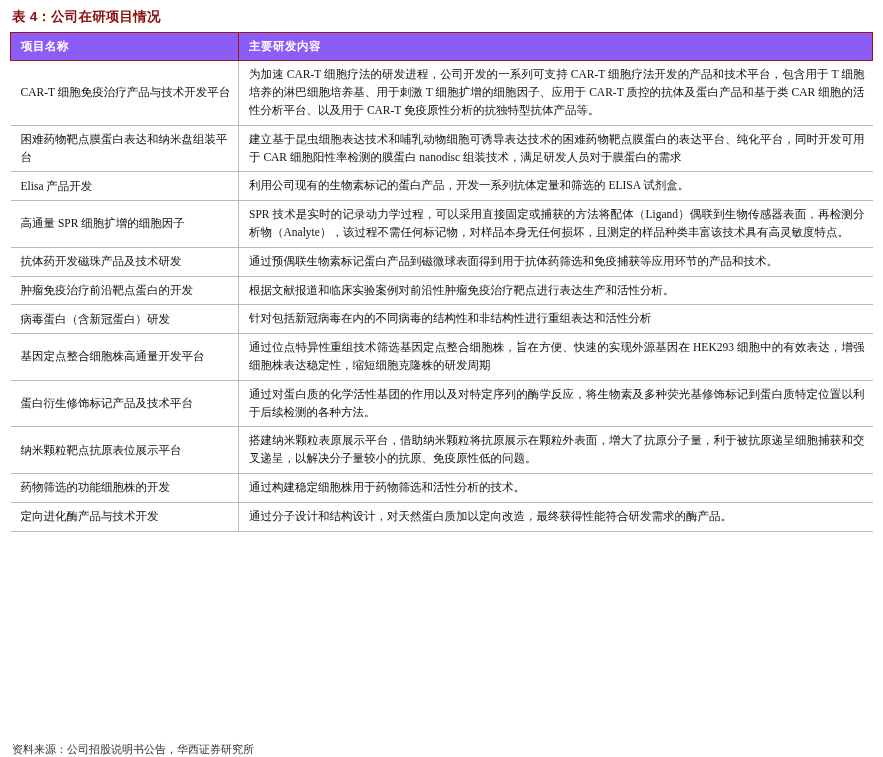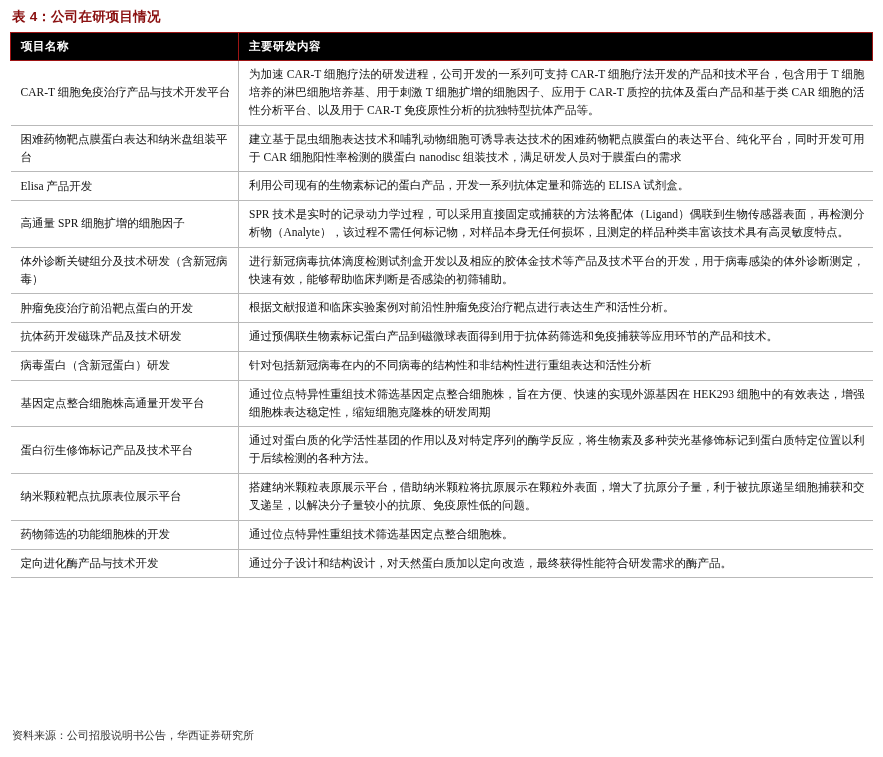--- a/index.html
+++ b/index.html
@@ -32,21 +32,21 @@
   table.tbl {
     border-collapse: collapse;
     width: 862px;
     table-layout: fixed;
     font-size: 11.5px;
     line-height: 1.5;
   }
   table.tbl col.c1 { width: 228px; }
   table.tbl col.c2 { width: 634px; }
   table.tbl thead th {
-    background: #000000;
+    background: #8b5cf6;
     color: #ffffff;
     font-family: "Liberation Sans", "DejaVu Sans", sans-serif;
     font-weight: bold;
     font-size: 11.5px;
     text-align: left;
     padding: 5px 8px 5px 10px;
     border: 1px solid #9e1414;
     vertical-align: middle;
     letter-spacing: 0.5px;
   }
@@ -67,21 +67,21 @@
   table.tbl tbody td.desc {
     padding-left: 10px;
     padding-right: 8px;
     text-align: justify;
     line-height: 1.55;
     margin-left: 48px;
   }
   .footnote {
     position: absolute;
     left: 12px;
-    bottom: 16px;
+    bottom: 2px;
     font-size: 11px;
     color: #333333;
     white-space: nowrap;
     overflow: hidden;
     width: 860px;
     height: 13px;
   }
 </style>
 </head>
 <body>
@@ -112,50 +112,46 @@
       </tr>
       <tr>
         <td class="name">Elisa 产品开发</td>
         <td class="desc">利用公司现有的生物素标记的蛋白产品，开发一系列抗体定量和筛选的 ELISA 试剂盒。</td>
       </tr>
       <tr>
         <td class="name">高通量 SPR 细胞扩增的细胞因子</td>
         <td class="desc">SPR 技术是实时的记录动力学过程，可以采用直接固定或捕获的方法将配体（Ligand）偶联到生物传感器表面，再检测分析物（Analyte），该过程不需任何标记物，对样品本身无任何损坏，且测定的样品种类丰富该技术具有高灵敏度特点。</td>
       </tr>
       <tr>
-        <td class="name">体外诊断关键组分及技术研发（含新冠病毒）</td>
-        <td class="desc">进行新冠病毒抗体滴度检测试剂盒开发以及相应的胶体金技术等产品及技术平台的开发，用于病毒感染的体外诊断测定，快速有效，能够帮助临床判断是否感染的初筛辅助。</td>
+        <td class="name">抗体药开发磁珠产品及技术研发</td>
+        <td class="desc">通过预偶联生物素标记蛋白产品到磁微球表面得到用于抗体药筛选和免疫捕获等应用环节的产品和技术。</td>
       </tr>
       <tr>
         <td class="name">肿瘤免疫治疗前沿靶点蛋白的开发</td>
         <td class="desc">根据文献报道和临床实验案例对前沿性肿瘤免疫治疗靶点进行表达生产和活性分析。</td>
-      </tr>
-      <tr>
-        <td class="name">抗体药开发磁珠产品及技术研发</td>
-        <td class="desc">通过预偶联生物素标记蛋白产品到磁微球表面得到用于抗体药筛选和免疫捕获等应用环节的产品和技术。</td>
       </tr>
       <tr>
         <td class="name">病毒蛋白（含新冠蛋白）研发</td>
         <td class="desc">针对包括新冠病毒在内的不同病毒的结构性和非结构性进行重组表达和活性分析</td>
       </tr>
       <tr>
         <td class="name">基因定点整合细胞株高通量开发平台</td>
         <td class="desc">通过位点特异性重组技术筛选基因定点整合细胞株，旨在方便、快速的实现外源基因在 HEK293 细胞中的有效表达，增强细胞株表达稳定性，缩短细胞克隆株的研发周期</td>
       </tr>
       <tr>
         <td class="name">蛋白衍生修饰标记产品及技术平台</td>
         <td class="desc">通过对蛋白质的化学活性基团的作用以及对特定序列的酶学反应，将生物素及多种荧光基修饰标记到蛋白质特定位置以利于后续检测的各种方法。</td>
       </tr>
       <tr>
         <td class="name">纳米颗粒靶点抗原表位展示平台</td>
         <td class="desc">搭建纳米颗粒表原展示平台，借助纳米颗粒将抗原展示在颗粒外表面，增大了抗原分子量，利于被抗原递呈细胞捕获和交叉递呈，以解决分子量较小的抗原、免疫原性低的问题。</td>
       </tr>
       <tr>
         <td class="name">药物筛选的功能细胞株的开发</td>
-        <td class="desc">通过位点特异性重组技术筛选基因定点整合细胞株。</td>
+        <td class="desc">通过构建稳定细胞株用于药物筛选和活性分析的技术。</td>
       </tr>
       <tr>
         <td class="name">定向进化酶产品与技术开发</td>
         <td class="desc">通过分子设计和结构设计，对天然蛋白质加以定向改造，最终获得性能符合研发需求的酶产品。</td>
       </tr>
     </tbody>
   </table>
 
   <div class="footnote">资料来源：公司招股说明书公告，华西证券研究所</div>
 </div>

